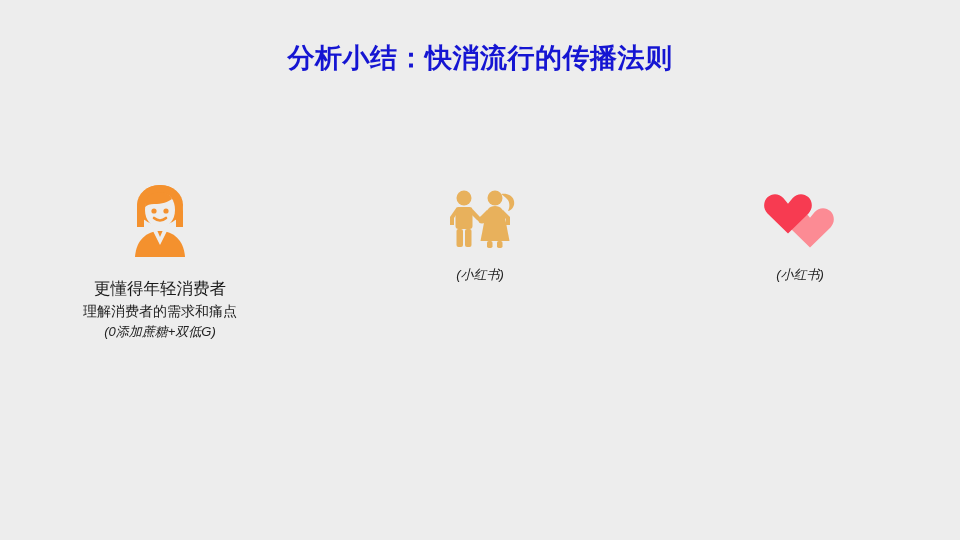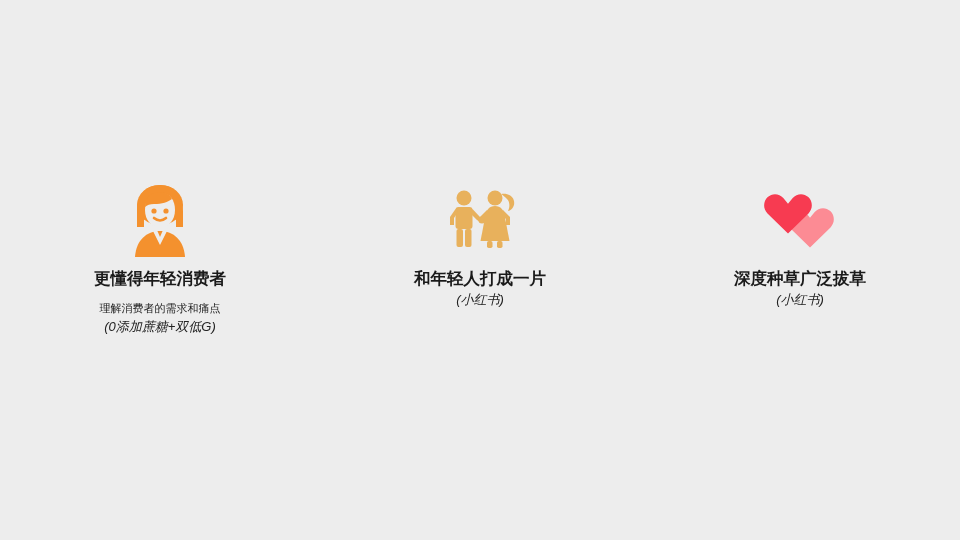--- a/index.html
+++ b/index.html
@@ -55,32 +55,32 @@
   }
 
   .icon-wrap {
     height: 86px;
     display: flex;
     align-items: center;
     justify-content: center;
   }
 
   .col-heading {
-    margin-top: 4px;
+    margin-top: 14px;
     font-size: 16.5px;
-    font-weight: bold;
+    font-weight: normal;
     color: #1a1a1a;
     text-align: center;
     line-height: 1.25;
     white-space: nowrap;
   }
 
   .col-desc {
-    margin-top: 12px;
-    font-size: 11px;
+    margin-top: 3px;
+    font-size: 14px;
     color: #222222;
     text-align: center;
     line-height: 1.4;
     width: 222px;
   }
 
   .col-note {
     margin-top: 2px;
     font-size: 13px;
     font-style: italic;
@@ -90,20 +90,21 @@
     white-space: nowrap;
   }
 
   .icon-svg { display: block; }
 </style>
 </head>
 <body>
 
 <div class="slide">
 
+  <div class="slide-title">分析小结：快消流行的传播法则</div>
 
   <div class="columns">
 
     <div class="column">
       <div class="icon-wrap">
         <svg class="icon-svg" width="64" height="76" viewBox="0 0 64 76" aria-hidden="true">
 
           <path d="M32 2 C16 2 9 14 9 28 L9 44 L16 44 L16 26 C16 26 20 31 32 31 C44 31 48 26 48 26 L48 44 L55 44 L55 28 C55 14 48 2 32 2 Z" fill="#f4912e"></path>
 
           <ellipse cx="32" cy="22" rx="23" ry="20" fill="#f4912e"></ellipse>
@@ -153,31 +154,29 @@
 
             <path d="M45 21 L38 28 L36 30 L38.5 34 L43 30 L48 25 Z"></path>
 
             <path d="M61 21 L68 28 L68 36 L64 36 L64 30 L58 25 Z"></path>
 
             <rect x="45" y="52" width="5.5" height="7" rx="1.8"></rect>
             <rect x="55" y="52" width="5.5" height="7" rx="1.8"></rect>
           </g>
         </svg>
       </div>
-      <div class="col-heading">和年轻人打成一片</div>
       <div class="col-note">(小红书)</div>
     </div>
 
     <div class="column">
       <div class="icon-wrap">
         <svg class="icon-svg" width="92" height="72" viewBox="0 0 92 72" aria-hidden="true">
 
           <path d="M56 62.5 L35.5 42.5 C31 38 31 30.5 35.7 26.1 C40.2 21.8 47.3 22.3 51.3 27.1 L56 32.7 L60.7 27.1 C64.7 22.3 71.8 21.8 76.3 26.1 C81 30.5 81 38 76.5 42.5 Z" fill="#fc8b94"></path>
 
           <path d="M34 48.5 L13.5 28.5 C9 24 9 16.5 13.7 12.1 C18.2 7.8 25.3 8.3 29.3 13.1 L34 18.7 L38.7 13.1 C42.7 8.3 49.8 7.8 54.3 12.1 C59 16.5 59 24 54.5 28.5 Z" fill="#f73b51"></path>
         </svg>
       </div>
-      <div class="col-heading">深度种草广泛拔草</div>
       <div class="col-note">(小红书)</div>
     </div>
 
   </div>
 </div>
 
 </body></html>

